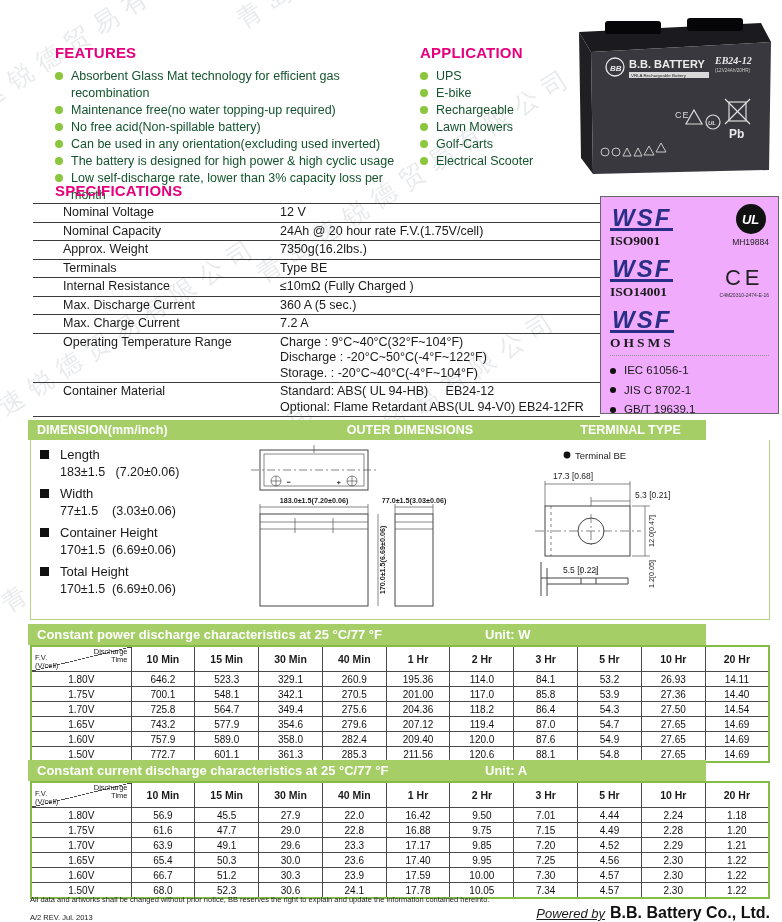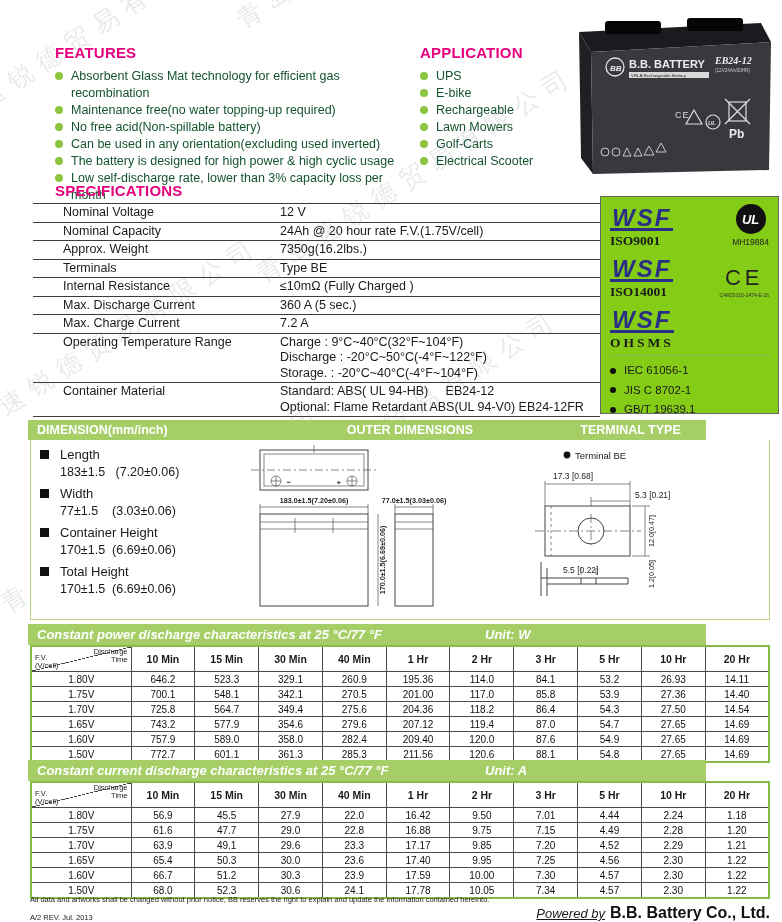--- a/index.html
+++ b/index.html
@@ -24,21 +24,21 @@
   
   .spec{left:33px;top:182px;width:567px;}
   .spec h2{margin-left:22px;}
   .spec-table{margin-top:4px;border-top:1.4px solid #3c3c3c;}
   .spec-row{display:flex;border-bottom:1.4px solid #3c3c3c;padding:1px 0;}
   .spec-label{width:247px;padding-left:30px;font-size:12.5px;line-height:15.5px;box-sizing:border-box;}
   .spec-value{flex:1;font-size:12.5px;}
   .spec-value div{line-height:15.5px;white-space:pre-wrap;}
   
   .cert-box{left:600px;top:196px;width:179px;height:218px;border:1.5px solid #666;
-    box-sizing:border-box;padding:7px 9px 4px;background:#84cc16;}
+    box-sizing:border-box;padding:7px 9px 4px;background:#f0abfc;}
   .cert-row{display:flex;justify-content:space-between;align-items:flex-end;margin-bottom:9px;}
   .wsf-mark{font-weight:900;font-style:italic;font-size:24px;line-height:21px;color:#2b2e86;
     border-bottom:3px solid #2b2e86;letter-spacing:2px;padding:0 2px;}
   .wsf-label{font-family:"Liberation Serif",serif;font-weight:bold;font-size:13.5px;margin-top:2px;}
   .ls{letter-spacing:3px;}
   .cert-right{text-align:center;padding-bottom:2px;}
   .ul-mark{width:30px;height:30px;border-radius:50%;background:#111;color:#fff;display:flex;
     align-items:center;justify-content:center;font-weight:bold;font-style:italic;font-size:13px;margin:0 auto;}
   .ul-code{font-size:8.5px;margin-top:3px;color:#222;}
   .ce-mark{font-size:22px;letter-spacing:4px;color:#222;font-weight:500;}
@@ -47,21 +47,21 @@
   ul.standards{list-style:none;margin:2px 0 0;padding:0;}
   ul.standards li{display:flex;align-items:center;gap:8px;font-size:11.5px;line-height:19.5px;}
   ul.standards .bdot{width:6px;height:6px;border-radius:50%;background:#111;flex:0 0 6px;}
   
   .green-bar{position:absolute;left:28px;width:678px;background:#a5cf66;color:#fff;
     font-weight:bold;display:flex;align-items:center;box-sizing:border-box;z-index:2;}
   #dim-bar{top:420px;height:20px;font-size:12.5px;}
   #dim-bar .h1{width:228px;padding-left:9px;}
   #dim-bar .h2{width:290px;text-align:center;}
   #dim-bar .h3{flex:1;text-align:center;}
-  .table-bar{height:21px;font-style:italic;font-size:13px;}
+  .table-bar{height:21px;font-size:13px;}
   .table-bar .tbl-title{padding-left:9px;}
   .table-bar .tbl-unit{position:absolute;left:457px;}
   #pw-bar{top:624px;}
   #cc-bar{top:760px;}
   
   .dim-box{left:30px;top:440px;width:740px;height:180px;border:1px solid #b5d784;border-top:none;
     box-sizing:border-box;background:#fff;}
   .dim-list{position:absolute;left:9px;top:7px;width:200px;}
   .dim-item{margin-bottom:7px;}
   .dim-label{display:flex;gap:11px;align-items:center;font-weight:normal;font-size:13px;}

